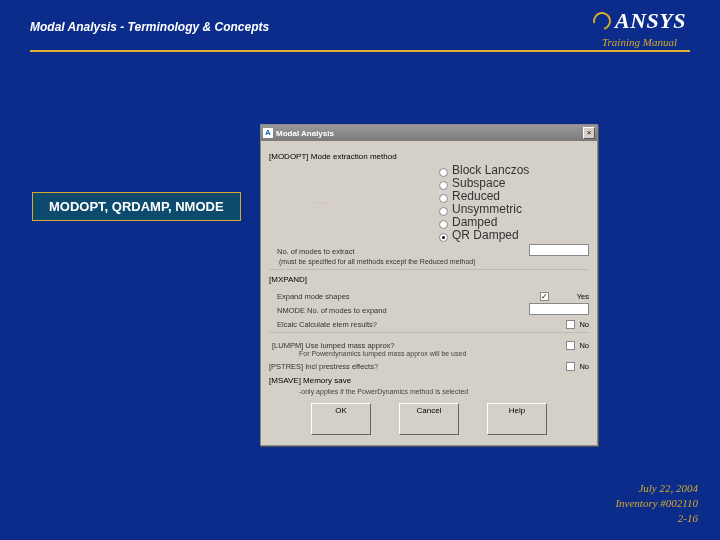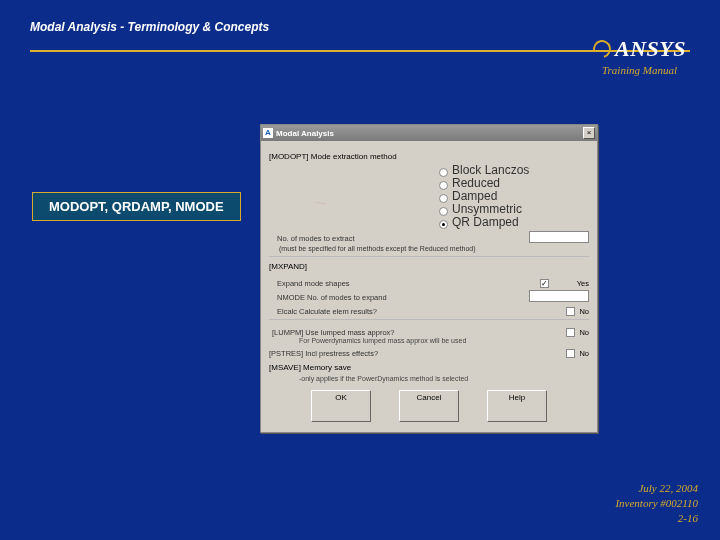--- a/index.html
+++ b/index.html
@@ -16,21 +16,21 @@
     position: relative;
   }
   .topline {
     font-size: 12px; font-style: italic; font-weight: bold;
     margin-bottom: 4px;
   }
   .title {
     font-size: 18px; font-weight: bold;
   }
   .logo {
-    position: absolute; right: 34px; top: 36px;
+    position: absolute; right: 34px; top: 8px;
     text-align: center;
   }
   .logo-text {
     font-family: "Times New Roman", serif;
     font-size: 22px; font-weight: bold; font-style: italic;
     letter-spacing: 0.5px;
     color: #fff;
     display: flex; align-items: center; gap: 2px;
   }
   .logo-swoosh {
@@ -176,29 +176,33 @@
   <div class="dlg-body">
     <div class="grouplabel">[MODOPT] Mode extraction method</div>
 
     <div class="radio-col">
       <div class="radio-row">
           <span class="radio"></span>
           <span>Block Lanczos</span>
         </div>
       <div class="radio-row">
           <span class="radio"></span>
+          <span>Subspace</span>
+        </div>
+      <div class="radio-row">
+          <span class="radio"></span>
           <span>Reduced</span>
         </div>
       <div class="radio-row">
           <span class="radio"></span>
+          <span>Unsymmetric</span>
+        </div>
+      <div class="radio-row">
+          <span class="radio"></span>
           <span>Damped</span>
-        </div>
-      <div class="radio-row">
-          <span class="radio"></span>
-          <span>Unsymmetric</span>
         </div>
       <div class="radio-row">
           <span class="radio checked"></span>
           <span>QR Damped</span>
         </div>
     </div>
 
     <div class="row">
       <div class="lab">No. of modes to extract</div>
       <div class="textbox"></div>

